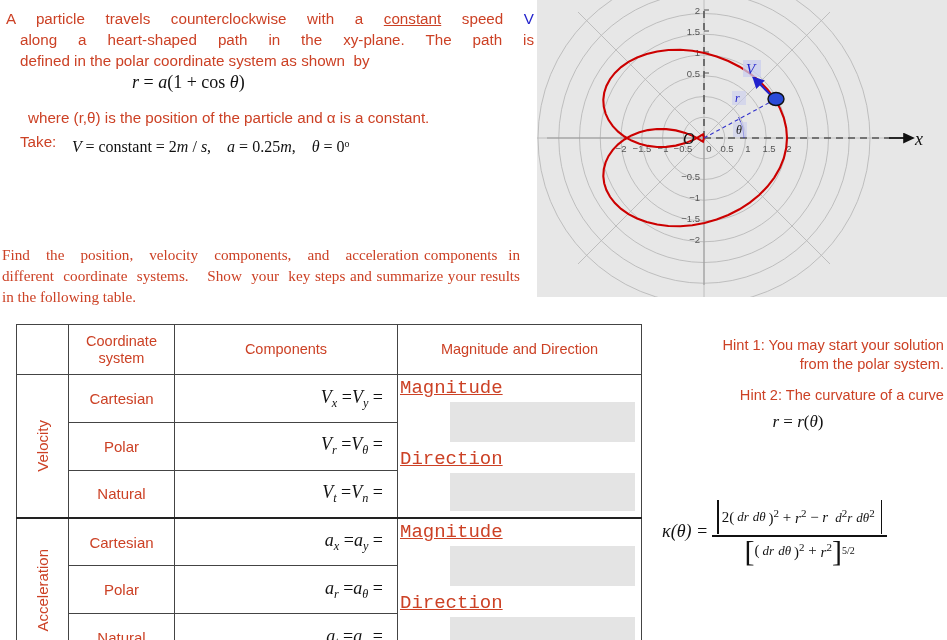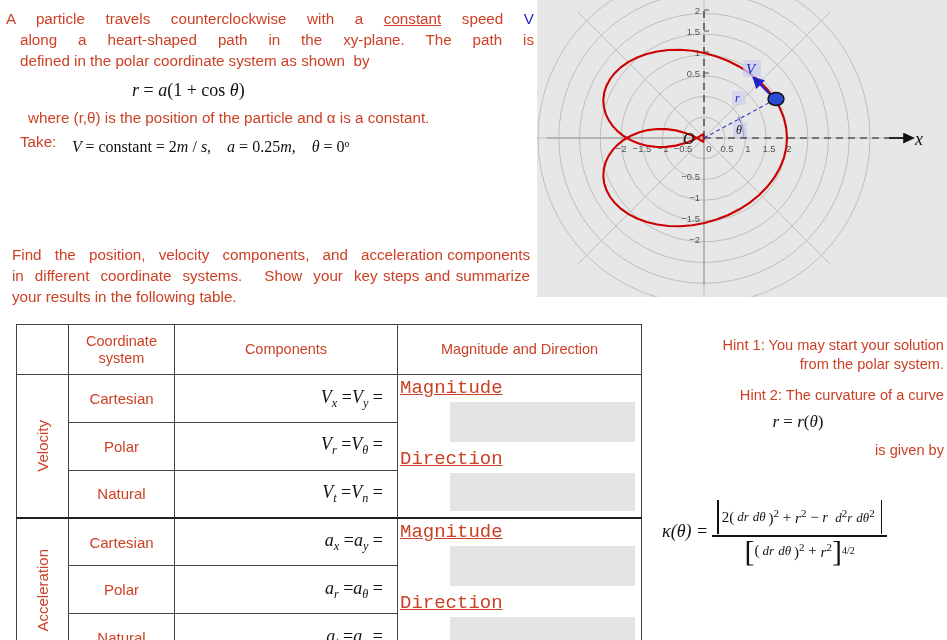--- a/index.html
+++ b/index.html
@@ -33,26 +33,26 @@
     font-family:"Liberation Serif", serif;
     font-style:italic;
     color:#111;
     font-size:17px;
   }
   .math .rm { font-style:normal; }
   .mi { font-style:italic; }
   sub.msub { font-style:italic; font-size:0.68em; vertical-align:-0.3em; }
   sup.msup { font-style:normal; font-size:0.62em; vertical-align:0.55em; }
 
-  #eq-path { position:absolute; left:132px; top:80px; font-size:18px; }
+  #eq-path { position:absolute; left:132px; top:72px; font-size:18px; }
   #take-label { position:absolute; left:20px; top:133px; font-size:15.2px; color:#CC4125; }
   #eq-given { position:absolute; left:72px; top:138px; font-size:16px; white-space:nowrap; }
 
   #find-text {
-    position:absolute; left:12px; top:244px; width:518px;
+    position:absolute; left:2px; top:244px; width:518px;font-family:Liberation Serif, serif;
   }
 
   
   #polar-figure {
     position:absolute; left:537px; top:0px; width:410px; height:297px;
     background:#E7E7E7;
   }
   #polar-figure svg { display:block; }
 
   
@@ -351,21 +351,20 @@
   </table>
 
 <div id="hints">
   <div class="hint-line">Hint 1: You may start your solution</div>
   <div class="hint-line hint-indent">from the polar system.</div>
   <div style="height:12px"></div>
   <div class="hint-line">Hint 2: The curvature of a curve</div>
   <div class="hint-eq math">
     <span class="mi">r</span> <span class="rm">=</span> <span class="mi">r</span><span class="rm">(</span><span class="mi">θ</span><span class="rm">)</span>
   </div>
-  <div class="hint-line hint-isgiven">is given by</div>
 </div>
 
 <div id="curvature">
   <div class="kap-row">
     <span class="kap-lhs">κ(<span style="font-style:italic">θ</span>) =</span>
     <span class="frac">
       <span class="frac-num">
         <span class="abs-bar"></span>
         <span class="mathn">2(</span><span class="sfrac">
             <span class="sf-num">dr</span>
@@ -387,17 +386,17 @@
         <span class="mathn">(</span>
           <span class="sfrac">
             <span class="sf-num">dr</span>
             <span class="sf-bar"></span>
             <span class="sf-den">dθ</span>
           </span>
           <span class="mathn">)<span class="exp">2</span></span>
         <span class="mathn">&nbsp;+&nbsp;</span>
           <span class="mathi">r<span class="exp">2</span></span>
         <span class="brk">]</span>
-          <span class="exp" style="font-size:10px;">4/2</span>
+          <span class="exp" style="font-size:10px;">5/2</span>
       </span>
     </span>
   </div>
 </div>
 
 </body></html>

